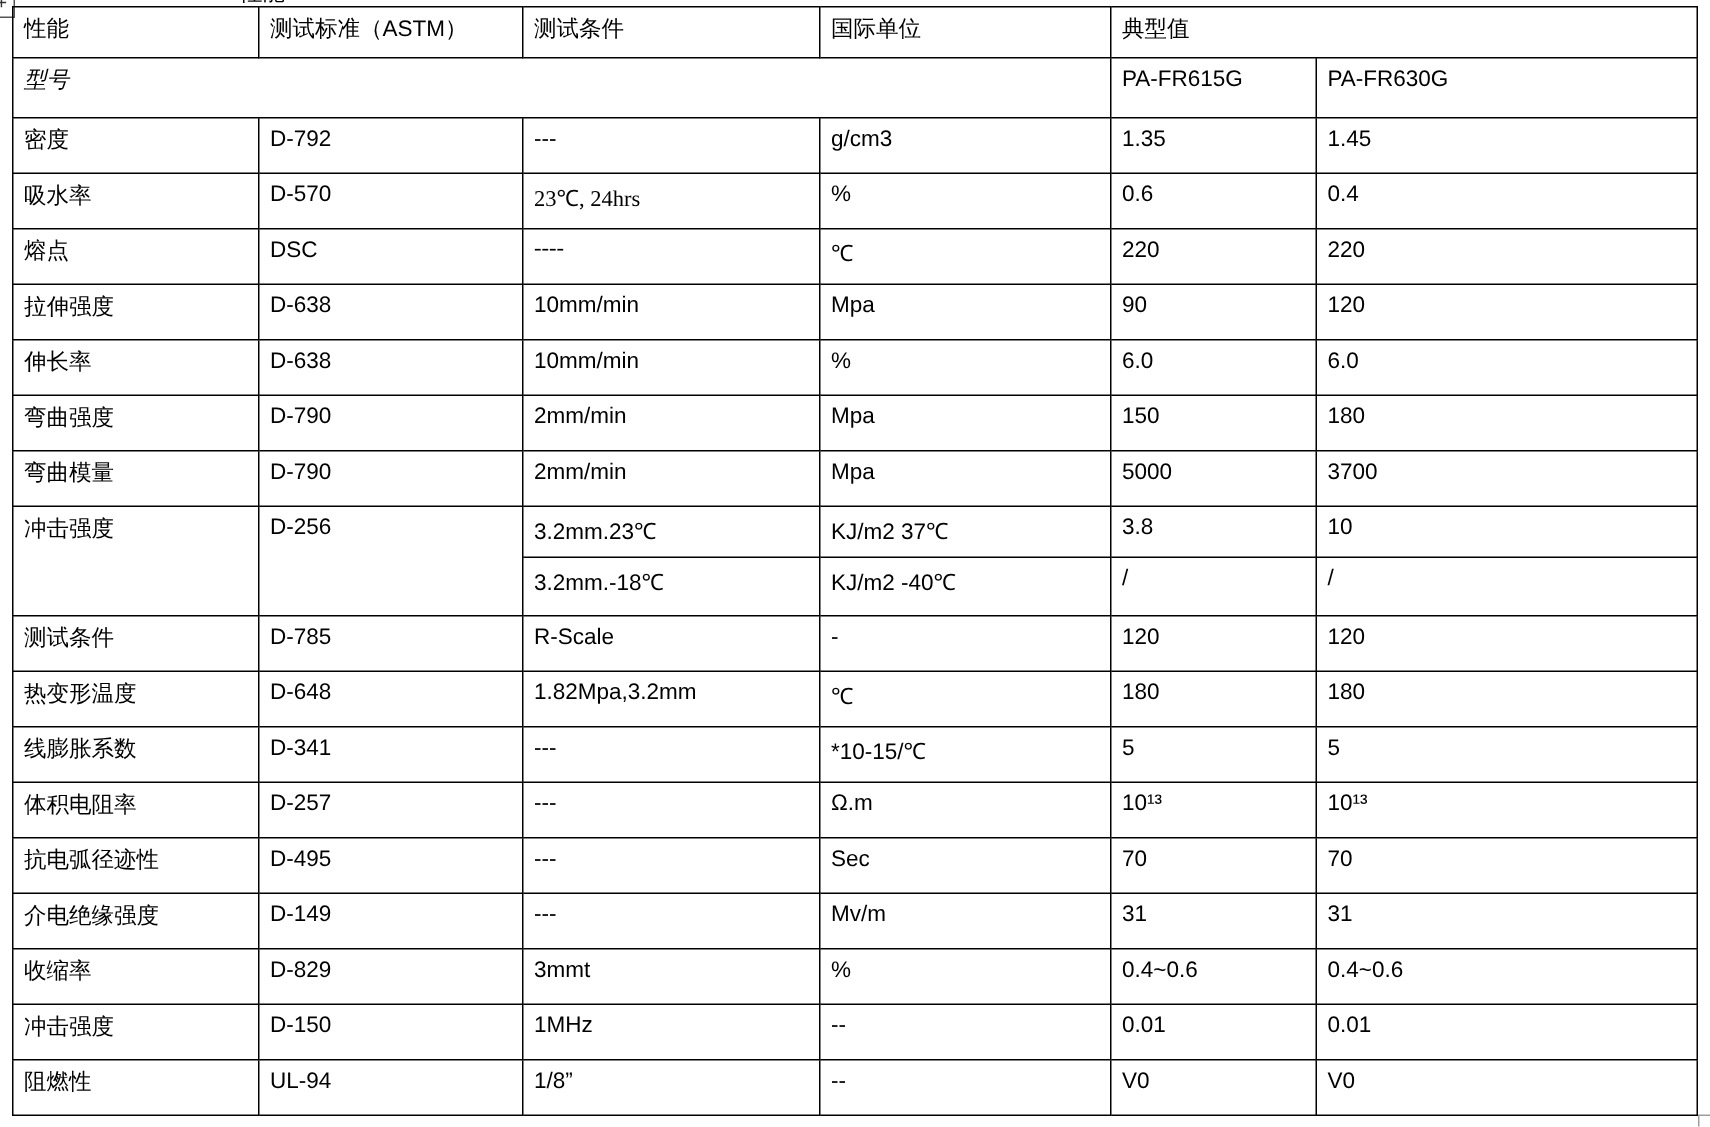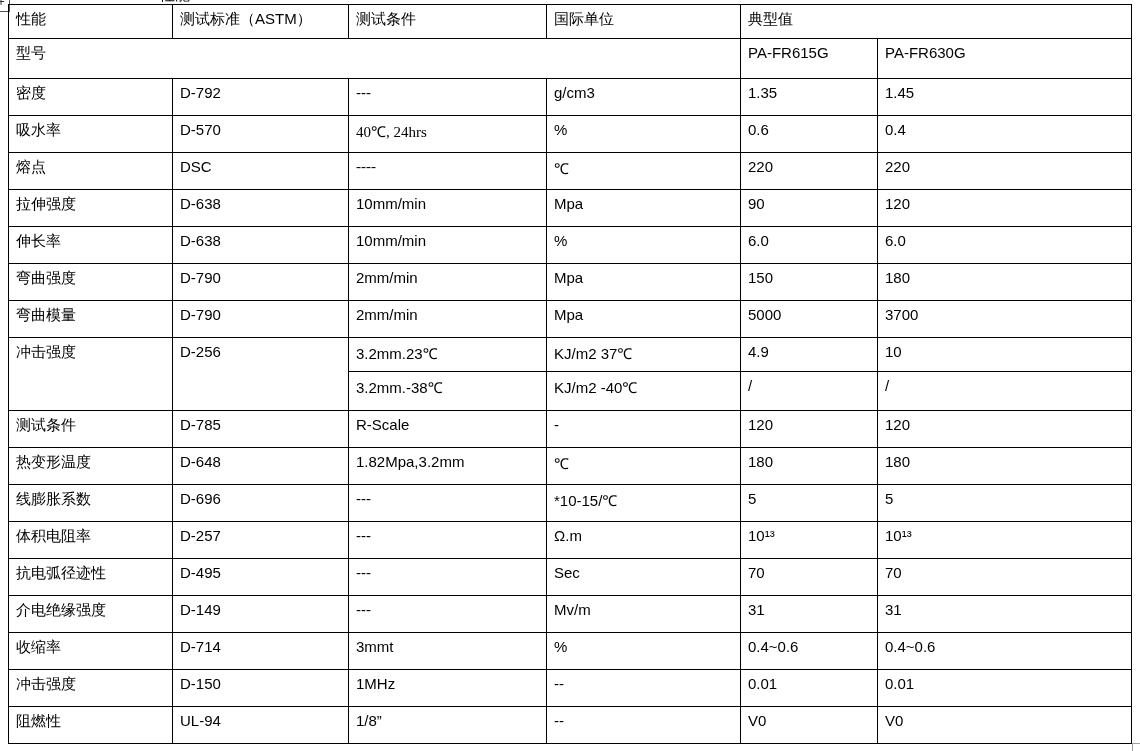--- a/index.html
+++ b/index.html
@@ -35,21 +35,21 @@
     white-space: nowrap;
     overflow: hidden;
   }
   tr.hdr1 { height: 34px; }
   tr.hdr2 { height: 40px; }
   tr.r    { height: 37px; margin-top: 20px; }
   tr.r-sub1 { height: 34px; margin-top: 42px; }
   tr.r-sub2 { height: 39px; }
   .pad-prop   { padding-left: 14px; }
   .center     { text-align: center; padding-left: 0; font-family: Liberation Mono, monospace; }
-  .model-label{ padding-left: 145px; }
+  .model-label{ padding-left: 145px; font-style: italic; }
   .model-1    { padding-left: 33px; margin-left: 44px; }
   .model-2    { padding-left: 8px; margin-left: 33px; }
   .ind        { padding-left: 30px; }   
   .ind-sm     { padding-left: 13px; }   
   .serif      { font-family: "Liberation Serif", serif; }
   
   .move-handle {
     position: absolute;
     left: -8px;
     top: -6px;
@@ -124,21 +124,21 @@
       <td>D-792</td>
       <td>---</td>
       <td>g/cm3</td>
       <td>1.35</td>
       <td>1.45</td>
     </tr>
 
     <tr class="r">
       <td>吸水率</td>
       <td>D-570</td>
-      <td class="serif">40℃, 24hrs</td>
+      <td class="serif">23℃, 24hrs</td>
       <td class="ind">%</td>
       <td>0.6</td>
       <td>0.4</td>
     </tr>
 
     <tr class="r">
       <td>熔点</td>
       <td>DSC</td>
       <td class="ind-sm serif">----</td>
       <td class="ind">℃</td>
@@ -180,26 +180,26 @@
       <td>Mpa</td>
       <td>5000</td>
       <td>3700</td>
     </tr>
 
     <tr class="r-sub1">
       <td rowspan="2">冲击强度</td>
       <td rowspan="2" class="ind-sm">D-256</td>
       <td>3.2mm.23℃</td>
       <td>KJ/m2 37℃</td>
-      <td>4.9</td>
+      <td>3.8</td>
       <td>10</td>
     </tr>
 
     <tr class="r-sub2">
-      <td>3.2mm.-38℃</td>
+      <td>3.2mm.-18℃</td>
       <td>KJ/m2 -40℃</td>
       <td>/</td>
       <td>/</td>
     </tr>
 
     <tr class="r">
       <td>测试条件</td>
       <td>D-785</td>
       <td>R-Scale</td>
       <td>-</td>
@@ -211,21 +211,21 @@
       <td>热变形温度</td>
       <td>D-648</td>
       <td>1.82Mpa,3.2mm</td>
       <td class="ind">℃</td>
       <td>180</td>
       <td>180</td>
     </tr>
 
     <tr class="r">
       <td>线膨胀系数</td>
-      <td>D-696</td>
+      <td>D-341</td>
       <td>---</td>
       <td>*10-15/℃</td>
       <td>5</td>
       <td>5</td>
     </tr>
 
     <tr class="r">
       <td>体积电阻率</td>
       <td>D-257</td>
       <td>---</td>
@@ -247,21 +247,21 @@
       <td>介电绝缘强度</td>
       <td>D-149</td>
       <td>---</td>
       <td>Mv/m</td>
       <td>31</td>
       <td>31</td>
     </tr>
 
     <tr class="r">
       <td>收缩率</td>
-      <td>D-714</td>
+      <td>D-829</td>
       <td>3mmt</td>
       <td>%</td>
       <td>0.4~0.6</td>
       <td>0.4~0.6</td>
     </tr>
 
     <tr class="r">
       <td>冲击强度</td>
       <td>D-150</td>
       <td>1MHz</td>

